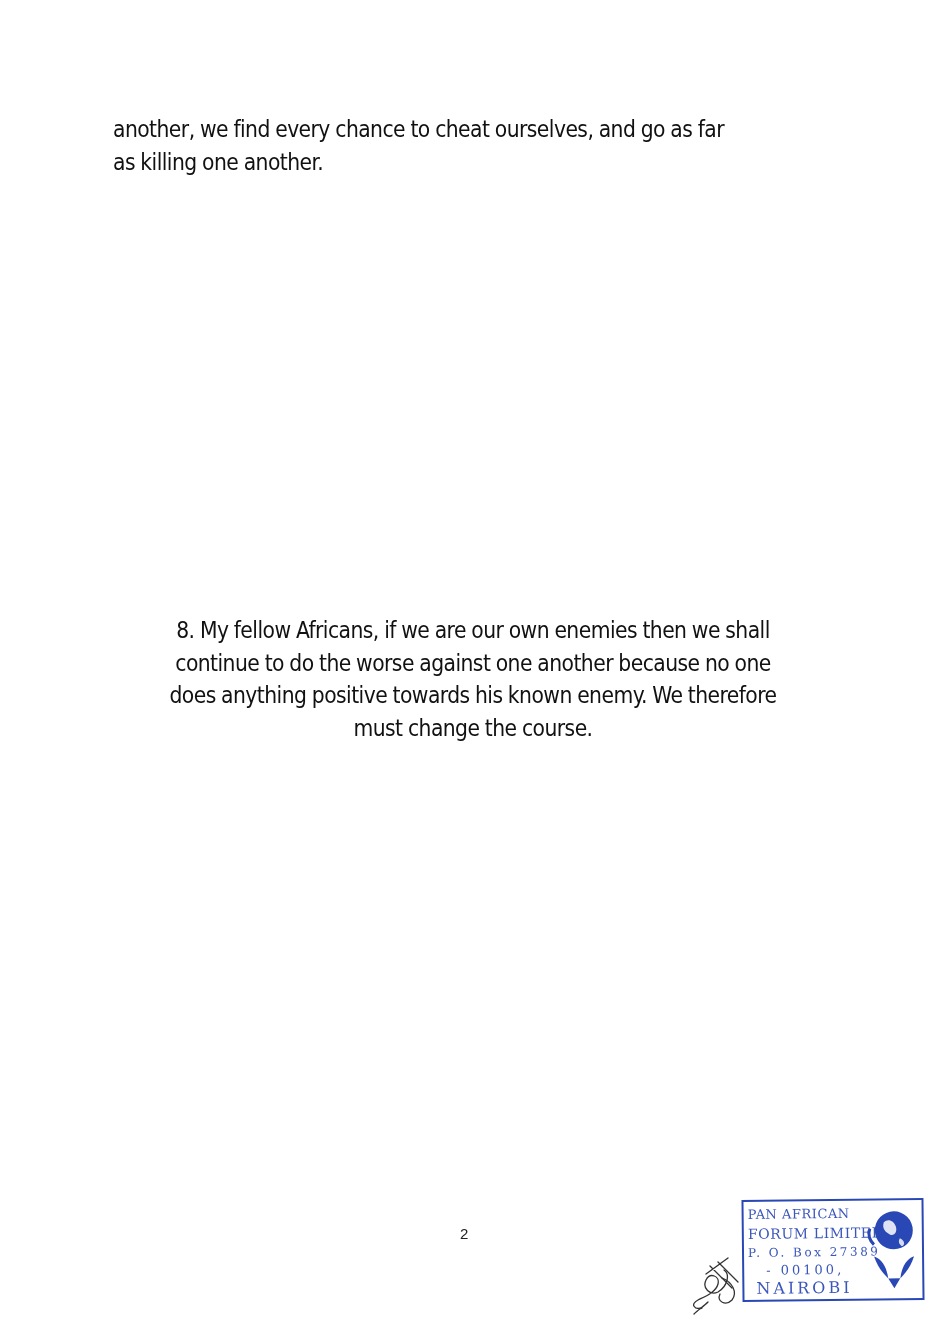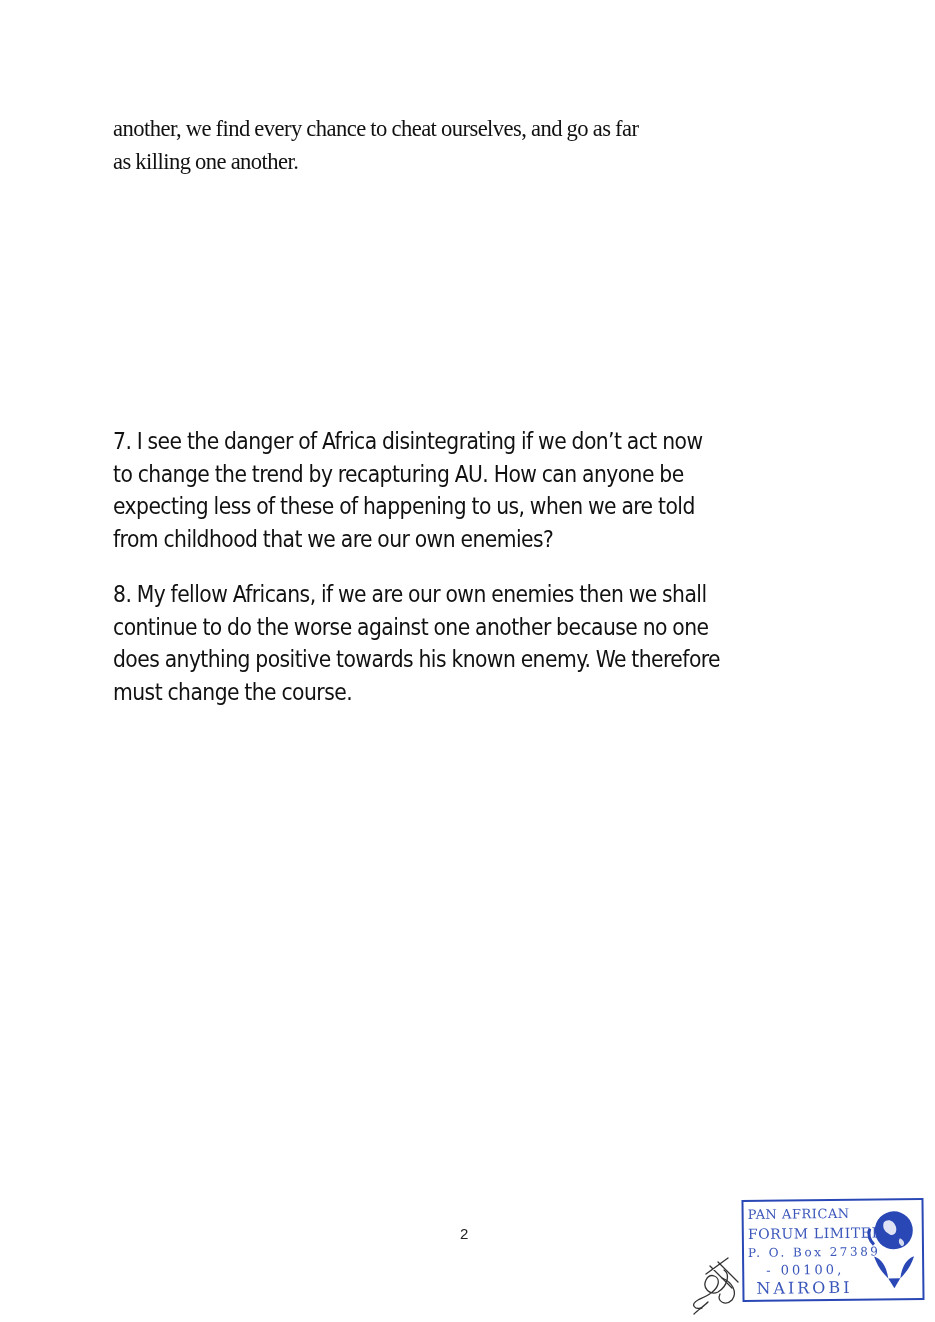--- a/index.html
+++ b/index.html
@@ -26,24 +26,24 @@
       left: 113px;
       width: 720px;
       font-size: 22.6px;
       line-height: 32.7px;
       letter-spacing: -0.55px;
       word-spacing: -0.5px;
       font-stretch: condensed;
       margin: 0;
       white-space: pre-line;
     }
-    #p0 { top: 113px; font-family: Liberation Serif, serif; }
+    #p0 { top: 113px; }
     #p1 { top: 237px; }
     #p2 { top: 425px; }
-    #p3 { top: 578px; }
+    #p3 { top: 614px; text-align: center; }
     #p4 { top: 802px; }
     #p5 { top: 991px; }
 
     .page-number {
       position: absolute;
       left: 460px;
       top: 1225px;
       font-family: "Liberation Sans", sans-serif;
       font-size: 15px;
       color: #222;
@@ -89,24 +89,20 @@
       height: 68px;
     }
   </style>
 </head>
 <body>
 
 <div class="page">
 
   <p class="para" id="p0">another, we find every chance to cheat ourselves, and go as far
 as killing one another.</p>
-  <p class="para" id="p2">7. I see the danger of Africa disintegrating if we don’t act now
-to change the trend by recapturing AU. How can anyone be
-expecting less of these of happening to us, when we are told
-from childhood that we are our own enemies?</p>
   <p class="para" id="p3">8. My fellow Africans, if we are our own enemies then we shall
 continue to do the worse against one another because no one
 does anything positive towards his known enemy. We therefore
 must change the course.</p>
 
   <div class="page-number">2</div>
 
   <svg class="signature" viewBox="0 0 70 68">
     <g fill="none" stroke="#333333" stroke-width="1.3" stroke-linecap="round">
       <path d="M14 60 C 6 62, 2 56, 10 52 C 18 48, 28 44, 30 36 C 32 28, 22 24, 18 32 C 14 40, 22 48, 30 44 C 40 38, 42 26, 36 22"></path>

